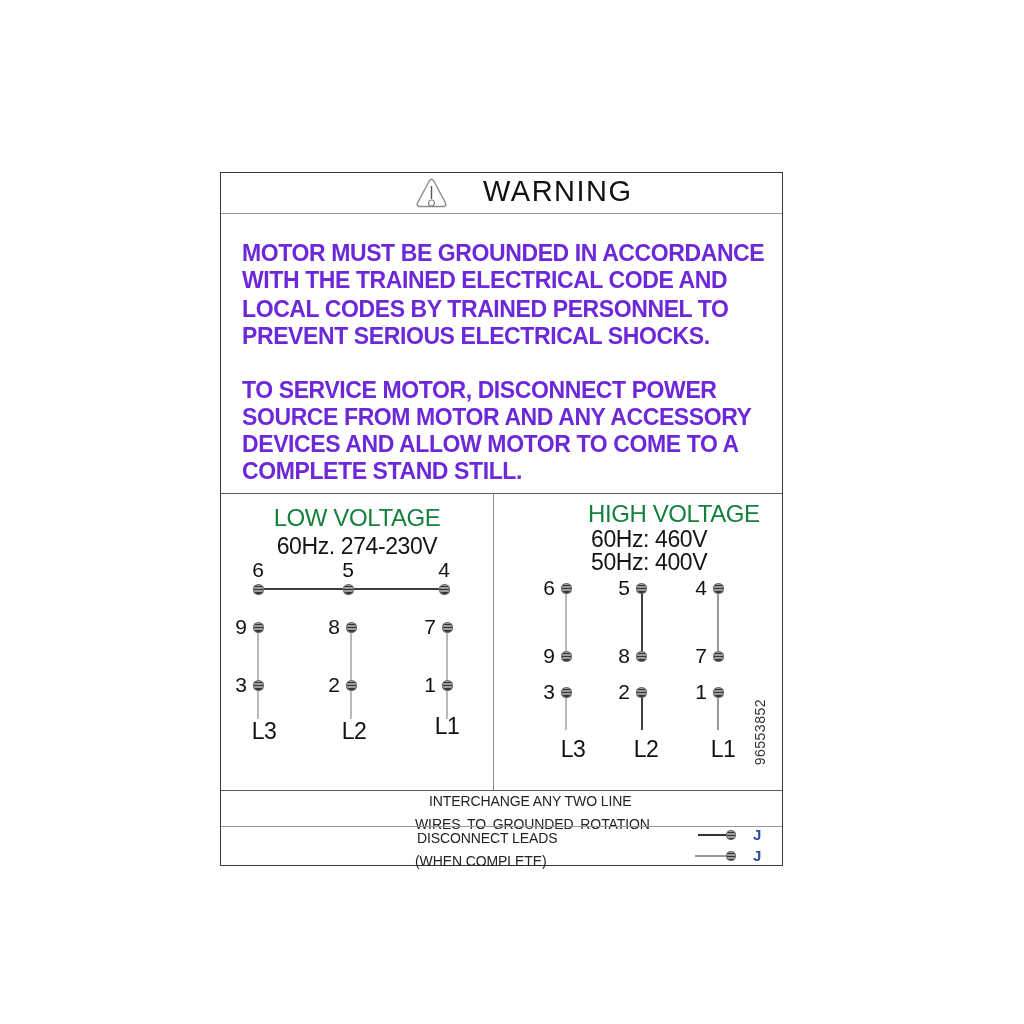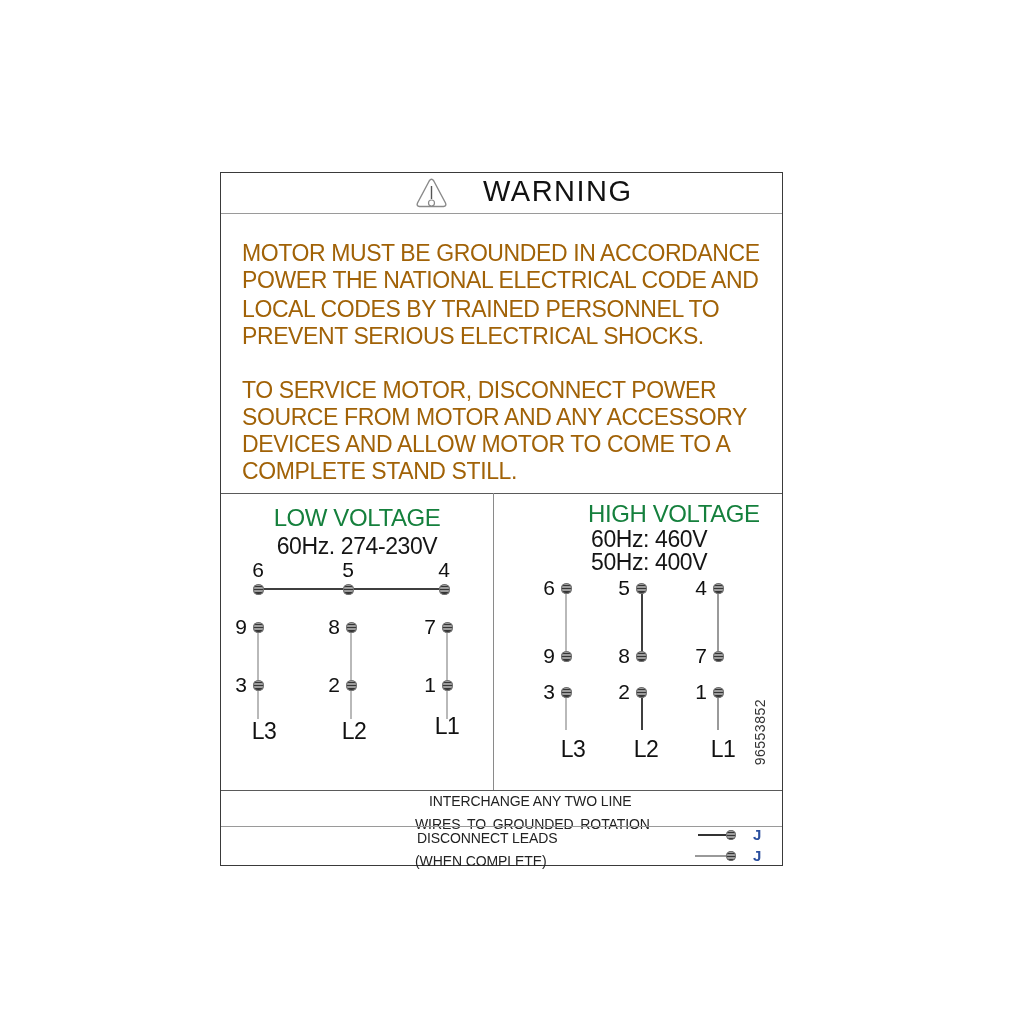--- a/index.html
+++ b/index.html
@@ -3,21 +3,21 @@
 <meta charset="utf-8">
 <style>
   html,body{margin:0;padding:0;background:#ffffff;}
   .canvas{position:relative;width:1024px;height:1024px;background:#ffffff;
     font-family:"Liberation Sans","DejaVu Sans",sans-serif;color:#141414;overflow:hidden;}
   .label-box{position:absolute;left:220px;top:140px;width:561px;height:692px;
     border:1.6px solid #3a3a3a;background:#fff;margin-top:32px;}
   .abs{position:absolute;}
   .hdr{position:absolute;left:0;top:0;width:100%;height:40px;border-bottom:1.2px solid #9a9a9a;}
   .warn-title{position:absolute;left:262px;top:2px;font-size:29px;letter-spacing:1.5px;color:#111;}
-  .body-line{position:absolute;left:21px;font-size:23px;letter-spacing:-0.4px;white-space:nowrap;color:#a16207;}
+  .body-line{position:absolute;left:21px;font-size:23px;letter-spacing:-0.4px;white-space:nowrap;color:#6d28d9;font-weight:bold;}
   .sec-title{position:absolute;font-size:24px;letter-spacing:-0.4px;color:#15803d;white-space:nowrap;}
   .sec-sub{position:absolute;font-size:23px;letter-spacing:-0.4px;color:#151515;white-space:nowrap;}
   .div-h{position:absolute;left:0;width:100%;height:1.3px;background:#5a5a5a;}
   .div-v{position:absolute;top:320px;height:298px;width:1.2px;background:#8a8a8a;}
   .vline{position:absolute;width:2px;}
   .hline{position:absolute;height:1.6px;}
   .dot{position:absolute;width:11px;height:11px;border-radius:50%;
     background:repeating-linear-gradient(180deg,#9c9c9c 0px,#9c9c9c 1.8px,#353535 1.8px,#353535 3.2px);
     box-shadow:inset 0 0 0 1px #6f6f6f;}
   .dot-sm{width:10px;height:10px;}
@@ -38,21 +38,21 @@
     <div class="hdr">
       <svg class="abs" style="left:194px;top:5px" width="33" height="31" viewBox="0 0 33 31">
         <path d="M14.2 3 L2.5 25 Q1.2 28 4.5 28.5 L28.5 28.5 Q31.8 28 30.5 25 L18.8 3 Q16.5 -0.5 14.2 3 Z" fill="none" stroke="#8a8a8a" stroke-width="1.4"></path>
         <line x1="16.5" y1="8" x2="16.5" y2="21" stroke="#555" stroke-width="1.4"></line>
         <circle cx="16.5" cy="25" r="3" fill="#fff" stroke="#8a8a8a" stroke-width="1.2"></circle>
       </svg>
       <div class="warn-title">WARNING</div>
     </div>
 
     <div class="body-line" style="top:67px">MOTOR MUST BE GROUNDED IN ACCORDANCE</div>
-    <div class="body-line" style="top:94px">POWER THE NATIONAL ELECTRICAL CODE AND</div>
+    <div class="body-line" style="top:94px">WITH THE TRAINED ELECTRICAL CODE AND</div>
     <div class="body-line" style="top:123px">LOCAL CODES BY TRAINED PERSONNEL TO</div>
     <div class="body-line" style="top:150px">PREVENT SERIOUS ELECTRICAL SHOCKS.</div>
     <div class="body-line" style="top:204px">TO SERVICE MOTOR, DISCONNECT POWER</div>
     <div class="body-line" style="top:231px">SOURCE FROM MOTOR AND ANY ACCESSORY</div>
     <div class="body-line" style="top:258px">DEVICES AND ALLOW MOTOR TO COME TO A</div>
     <div class="body-line" style="top:285px">COMPLETE STAND STILL.</div>
 
     <div class="div-h" style="top:320px"></div>
     <div class="div-v" style="left:272px"></div>
 

